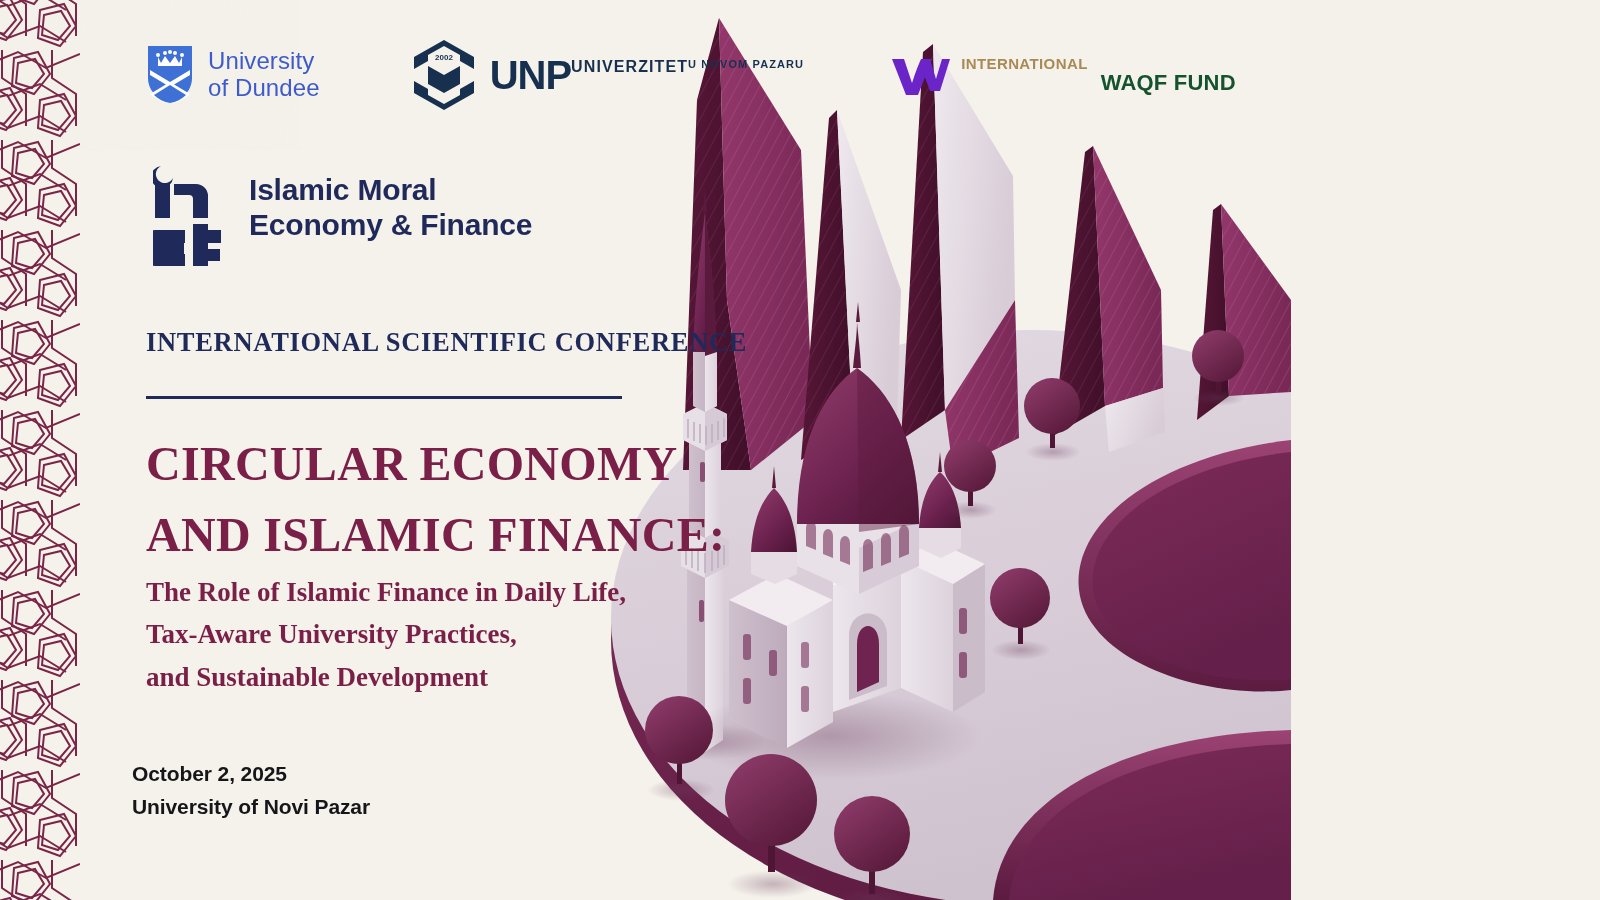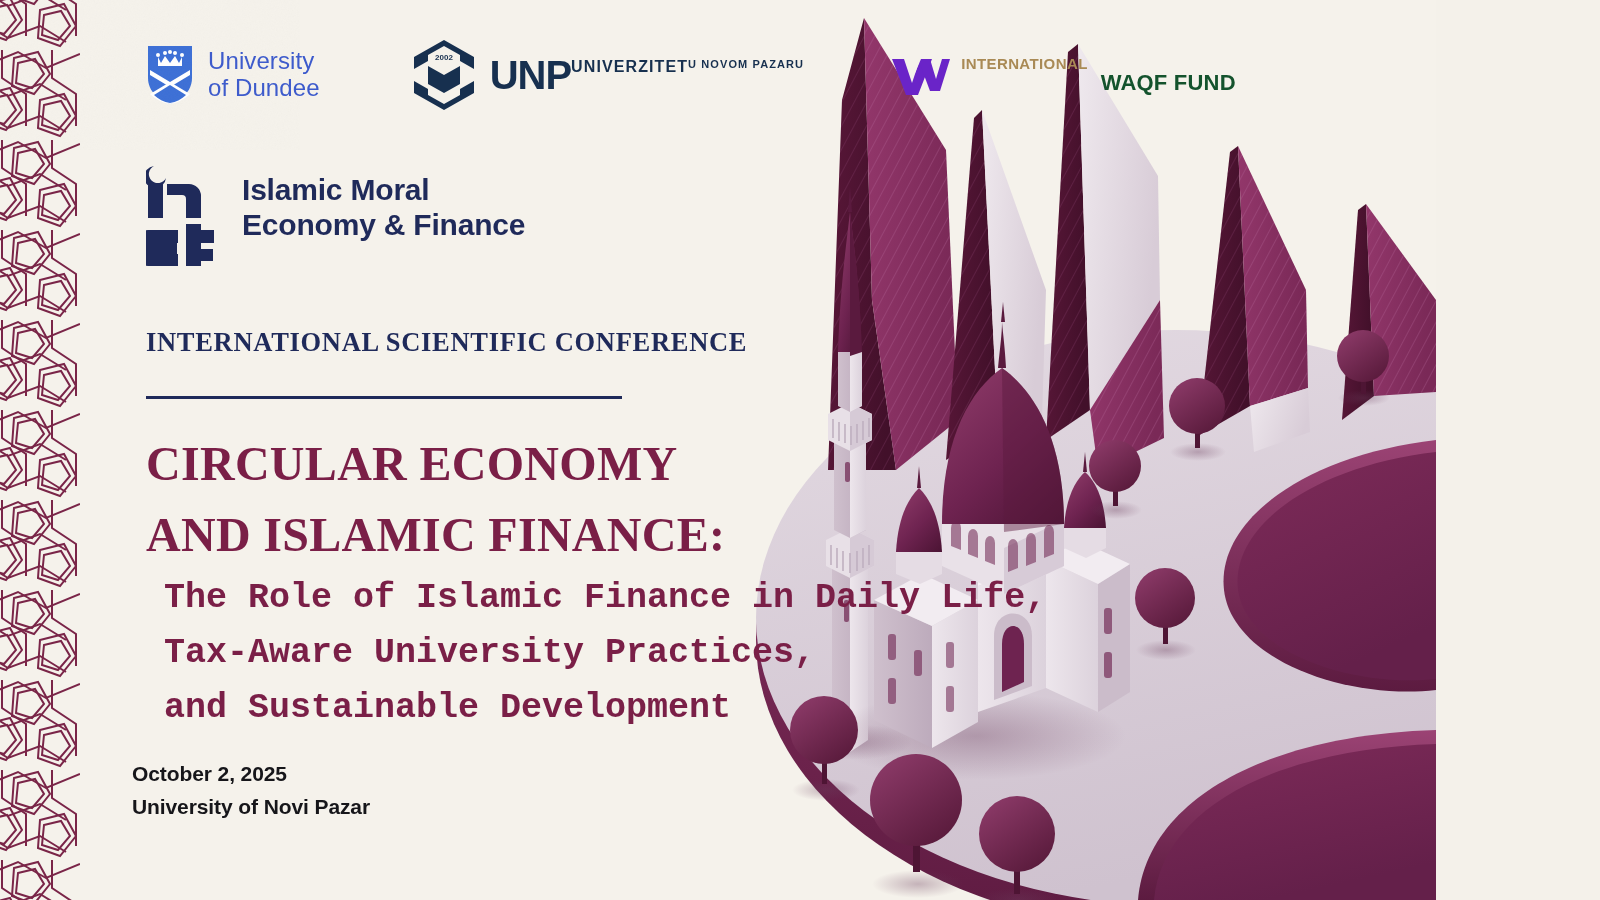--- a/index.html
+++ b/index.html
@@ -6,21 +6,21 @@
   * { margin:0; padding:0; box-sizing:border-box; }
 
   html,body{
     width:1600px; height:900px; overflow:hidden;
     background:#F4F1EA;
     font-family:"Liberation Sans", sans-serif;
   }
 
   .poster{
     position:relative;
-    width:1436px; height:900px;
+    width:1291px; height:900px;
     background:#F5F2EB;
     overflow:hidden;
   }
 
   
   .grain{
     position:absolute; inset:0;
     opacity:.55; pointer-events:none; z-index:6;
   }
 
@@ -65,21 +65,21 @@
     color:#A98A55; font-weight:bold; font-size:15px;
     letter-spacing:.4px;
   }
   .iwf-l2{
     color:#14532d; font-weight:bold; font-size:22px;
     letter-spacing:.2px; margin-top:16px;
   }
 
   
   .imef{
-    position:absolute; left:146px; top:148px;
+    position:absolute; left:153px; top:148px;
     display:flex; align-items:center; gap:18px; z-index:5;
   }
   .imef-words{
     color:#1F2A5A; font-size:30px; font-weight:bold;
     line-height:1.18; letter-spacing:-.2px;
   }
 
   
   .kicker{
     position:absolute; left:146px; top:327px; z-index:5;
@@ -95,24 +95,24 @@
   .title{
     position:absolute; left:146px; top:428px; z-index:5;
     color:#7A1F47;
     font-family:"Liberation Serif", serif;
     font-weight:bold; font-size:48px;
     line-height:1.48; letter-spacing:.3px;
   }
   .title div{ white-space:nowrap; }
 
   .subtitle{
-    position:absolute; left:164px; top:571px; z-index:5;
+    position:absolute; left:146px; top:571px; z-index:5;
     color:#7A1F47;
-    font-family:Liberation Mono, monospace;
-    font-weight:bold; font-size:35px;
+    font-family:Liberation Serif, serif;
+    font-weight:bold; font-size:27px;
     line-height:1.57; letter-spacing:0px;
   }
   .subtitle div{ white-space:nowrap; }
 
   .meta{
     position:absolute; left:132px; top:758px; z-index:5;
     color:#16161A; font-weight:bold; font-size:21px;
     line-height:1.55; letter-spacing:-.1px;
   }
 

